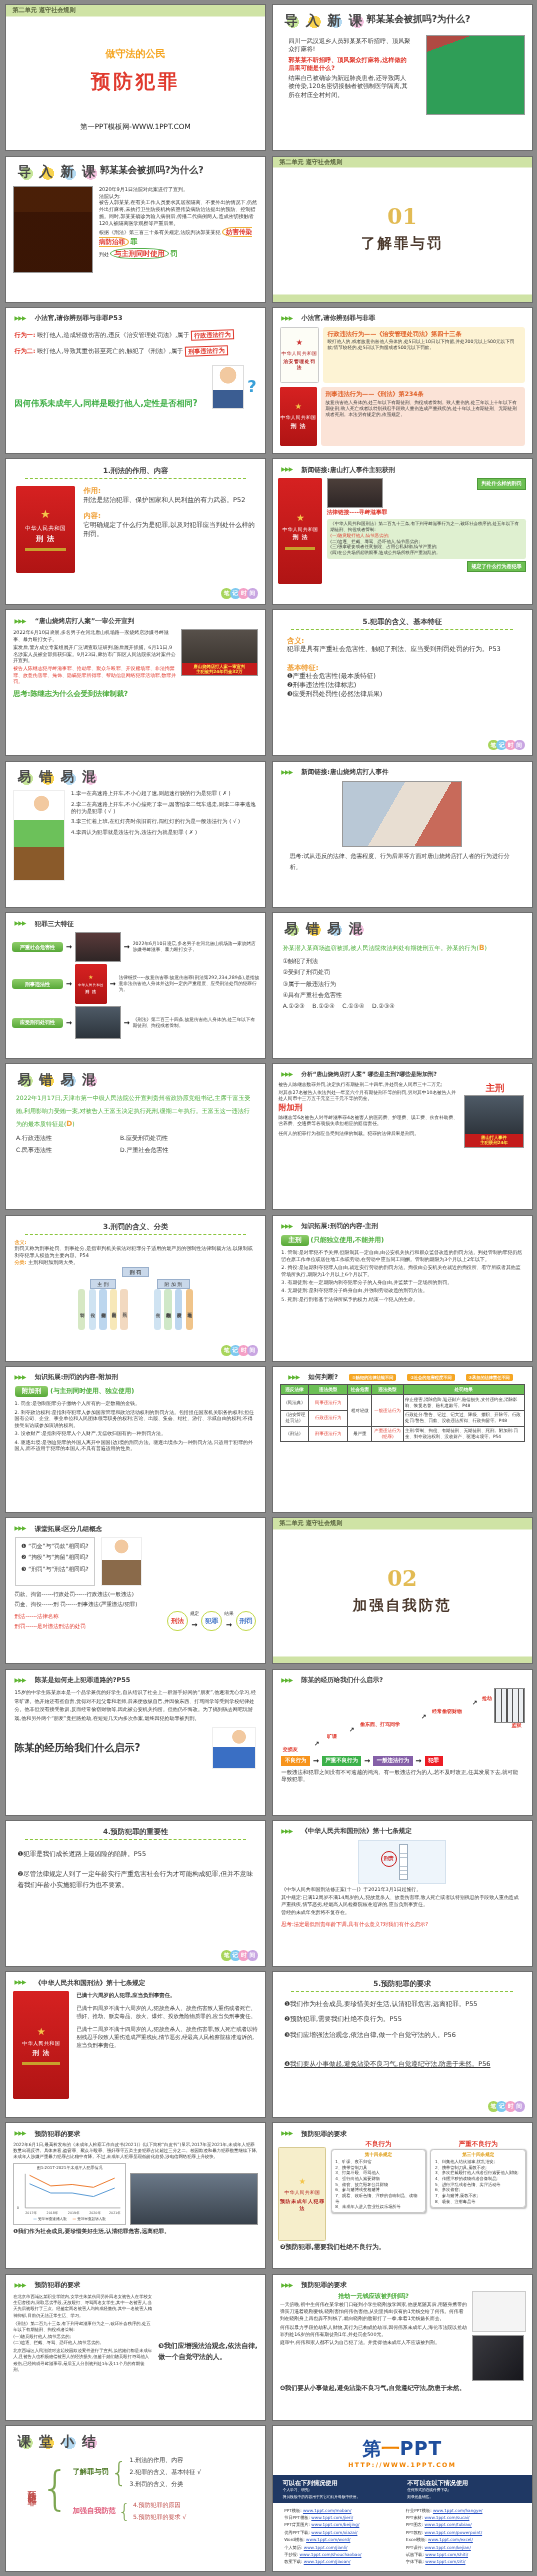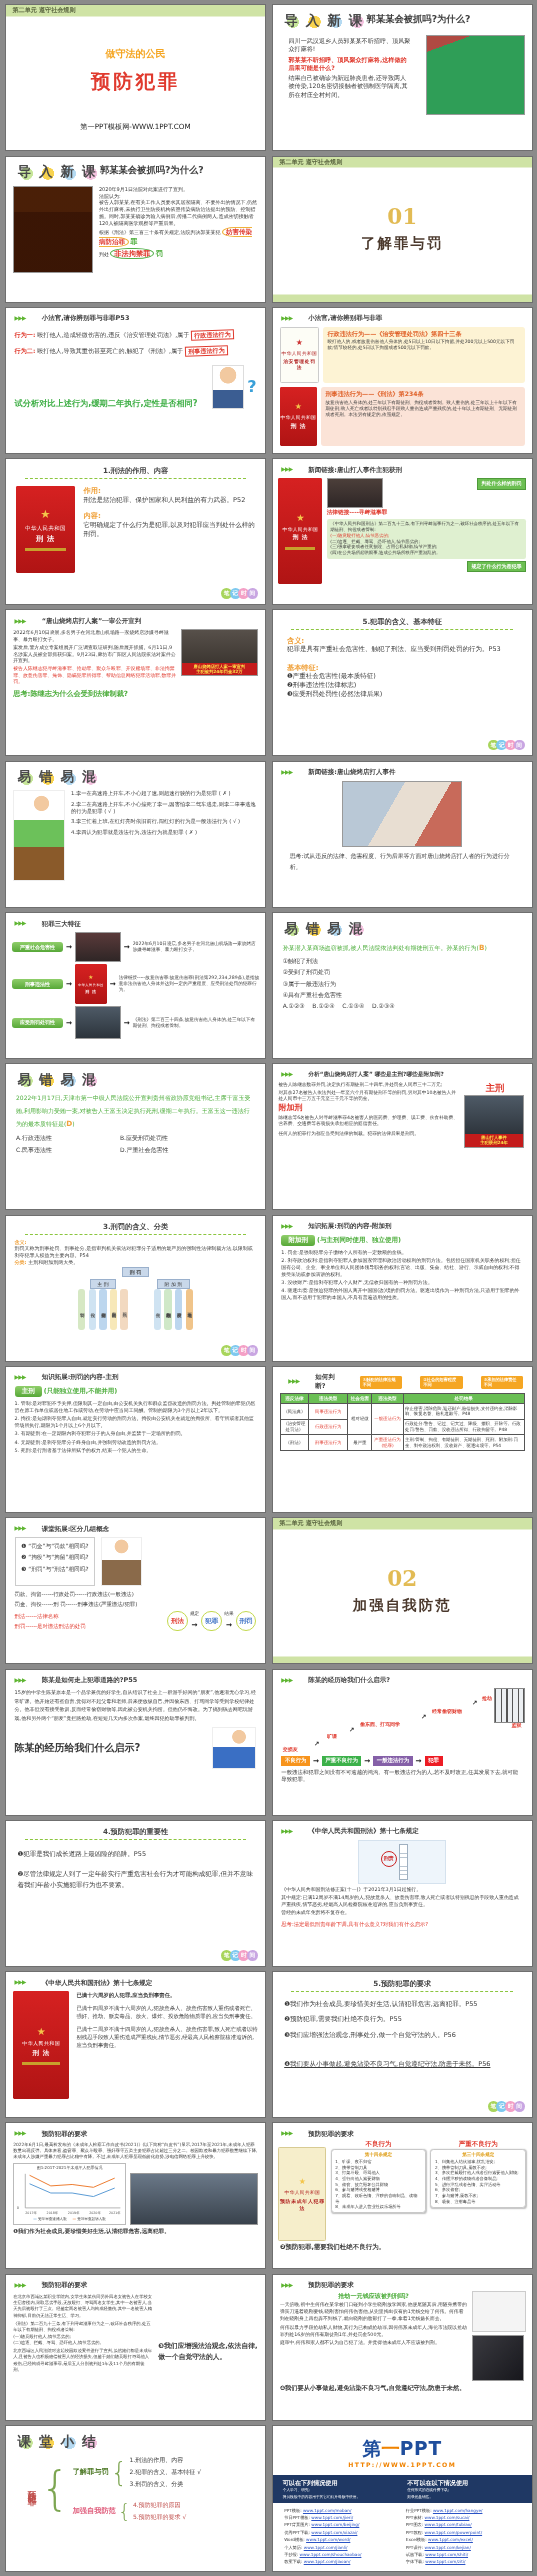--- a/index.html
+++ b/index.html
@@ -2,21 +2,21 @@
 <html style="font-size:11.5px"><head>
 <meta charset="utf-8">
 <style>
   html,body{margin:0;padding:0;background:#8a8a8a;font-family:"DejaVu Sans",sans-serif;}
   .grid{width:538px;box-sizing:border-box;display:grid;grid-template-columns:261px 261px;grid-auto-rows:147px;gap:4.3px 5.7px;padding:4.3px 5px;background:#8a8a8a;}
   .s{position:relative;background:#fff;border:0.7px solid #6f6f6f;box-sizing:border-box;overflow:hidden;color:#3c3c3c;font-size:5.7px;line-height:1.35;}
   
   .ub{height:10.8px;background:#cfe3a5;border-bottom:1.4px solid #e7f0d2;font-weight:bold;font-size:6.1px;line-height:10.8px;color:#5c6741;padding-left:6.5px;}
   .bstrip{position:absolute;left:0;right:0;bottom:0;height:6.5px;background:#cfe3a5;border-top:1.4px solid #e7f0d2;}
   
-  .ch{display:flex;align-items:center;gap:16px;margin:6.5px 8.6px 3.6px;font-weight:bold;color:#3f3f3f;font-size:6.5px;}
+  .ch{display:flex;align-items:center;gap:9px;margin:6.5px 8.6px 3.6px;font-weight:bold;color:#3f3f3f;font-size:6.5px;}
   .cg{color:#5eb531;font-size:5.7px;letter-spacing:-0.7px;flex:none;}
   
   .ft{display:flex;gap:5px;margin:6.5px 0 5px 10px;}
   .fc{font-size:13.6px;font-weight:bold;color:#4a4a4a;width:16.5px;height:16.5px;line-height:16.5px;text-align:center;background:radial-gradient(circle at 62% 62%, var(--c) 0 42%, transparent 43%);}
   
   .st{margin:6.5px 18.6px 3.6px;padding-bottom:2.2px;text-align:center;font-size:7.2px;font-weight:bold;color:#454545;border-bottom:0.7px dashed #8cc63f;}
   
   .nb{position:absolute;right:7.2px;bottom:5px;display:flex;}
   .nb b{width:10.8px;height:10.8px;border-radius:50%;margin-left:-2.2px;color:#fff;font-size:5.7px;line-height:10.8px;text-align:center;font-weight:bold;}
   .nb b:nth-child(1){background:#a8d55c;} .nb b:nth-child(2){background:#7ec9ef;}
@@ -113,21 +113,21 @@
         <div>2020年9月1日法院对此案进行了宣判。</div>
         <div>法院认为:</div>
         <div>被告人郭某某,在有关工作人员要求其居家隔离、不要外出的情况下,仍然外出打麻将,未执行卫生防疫机构依照传染病防治法提出的预防、控制措施。同时,郭某某确诊为输入病例后,传播二代病例两人,造成密切接触者120人被隔离医学观察等严重后果。</div>
         <div style="margin-top:1.4px;">
           <span>根据《刑法》第三百三十条有关规定,法院判决郭某某犯</span>
           <span class="ell" style="font-size:6.5px;">妨害传染病防治罪</span>
           <span class="grn" style="font-weight:bold;font-size:7.2px;">罪</span>
         </div>
         <div style="margin-top:2.2px;">
           <span>判处</span>
-          <span class="ell g" style="font-size:7.2px;">非法拘禁罪</span>
+          <span class="ell g" style="font-size:7.2px;">与主刑同时使用</span>
           <span class="grn" style="font-weight:bold;font-size:7.2px;">罚</span>
         </div>
       </div>
     </div>
   </div>
 
   <div class="s">
     <div class="ub">第二单元 遵守社会规则</div>
     <div style="margin-top:34px;">
       <div class="secnum">01</div>
@@ -145,21 +145,21 @@
       <span class="red" style="font-weight:bold;">行为一:</span>
       <span>殴打他人,造成轻微伤害的,违反《治安管理处罚法》,属于</span>
       <span class="stamp">行政违法行为</span>
     </div>
     <div class="p" style="font-size:6.1px;margin-top:5.7px;">
       <span class="red" style="font-weight:bold;">行为二:</span>
       <span>殴打他人,导致其重伤甚至死亡的,触犯了《刑法》,属于</span>
       <span class="stamp">刑事违法行为</span>
     </div>
     <div style="display:flex;align-items:flex-end;margin:8.6px 8.6px 0;">
-      <div style="flex:1;font-size:8.2px;font-weight:bold;color:#3faf46;line-height:1.5;">试分析对比上述行为,缓期二年执行,定性是否相同?</div>
+      <div style="flex:1;font-size:8.2px;font-weight:bold;color:#3faf46;line-height:1.5;">因何伟系未成年人,同样是殴打他人,定性是否相同?</div>
       <div style="display:flex;align-items:center;gap:2.9px;">
         <div style="width:30px;height:42px;background:radial-gradient(circle at 50% 22%,#f2c9a0 0 8px,transparent 8.6px),linear-gradient(#fff 0 24.4px,#3b5d92 24.4px);border:0.7px solid #ddd;"></div>
         <div style="font-size:16px;font-weight:bold;color:#3aa0d8;">?</div>
       </div>
     </div>
   </div>
 
   <div class="s">
     <div class="ch">
         <span class="cg">▶▶▶</span>
@@ -430,46 +430,46 @@
       <b>笔</b>
         <b>记</b>
         <b>时</b>
         <b>间</b>
     </div>
   </div>
 
   <div class="s">
     <div class="ch">
         <span class="cg">▶▶▶</span>
-        <span>知识拓展:刑罚的内容-附加刑</span>
-      </div>
-    <div style="margin:1.4px 8.6px 2.9px;">
-      <span class="pill">附加刑</span>
-      <span class="grn" style="font-weight:bold;font-size:6.5px;">(与主刑同时使用、独立使用)</span>
-    </div>
-    <div class="li">1. 罚金:是强制犯罪分子缴纳个人所有的一定数额的金钱。</div>
-    <div class="li">2. 剥夺政治权利:是指剥夺犯罪人参加国家管理和政治活动权利的刑罚方法。包括担任国家机关职务的权利;担任国有公司、企业、事业单位和人民团体领导职务的权利;言论、出版、集会、结社、游行、示威自由的权利;不得接受采访或参加演讲的权利。</div>
-    <div class="li">3. 没收财产:是指剥夺犯罪人个人财产,无偿收归国有的一种刑罚方法。</div>
-    <div class="li">4. 驱逐出境:是强迫犯罪的外国人离开中国国(边)境的刑罚方法。驱逐出境作为一种刑罚方法,只适用于犯罪的外国人,而不适用于犯罪的本国人,不具有普遍适用的性质。</div>
-  </div>
-
-  <div class="s">
-    <div class="ch">
-        <span class="cg">▶▶▶</span>
         <span>知识拓展:刑罚的内容-主刑</span>
       </div>
     <div style="margin:1.4px 8.6px 2.9px;">
       <span class="pill">主刑</span>
       <span class="grn" style="font-weight:bold;font-size:6.5px;">(只能独立使用,不能并用)</span>
     </div>
     <div class="li">1. 管制:是对罪犯不予关押,但限制其一定自由,由公安机关执行和群众监督改造的刑罚方法。判处管制的罪犯仍然留在原工作单位或居住地工作或劳动,在劳动中应当同工同酬。管制的期限为3个月以上2年以下。</div>
     <div class="li">2. 拘役:是短期剥夺犯罪人自由,就近实行劳动的刑罚方法。拘役由公安机关在就近的拘役所、看守所或者其他监管场所执行,期限为1个月以上6个月以下。</div>
     <div class="li">3. 有期徒刑:在一定期限内剥夺犯罪分子的人身自由,并监禁于一定场所的刑罚。</div>
     <div class="li">4. 无期徒刑:是剥夺犯罪分子终身自由,并强制劳动改造的刑罚方法。</div>
     <div class="li">5. 死刑:是行刑者基于法律所赋予的权力,结束一个犯人的生命。</div>
+  </div>
+
+  <div class="s">
+    <div class="ch">
+        <span class="cg">▶▶▶</span>
+        <span>知识拓展:刑罚的内容-附加刑</span>
+      </div>
+    <div style="margin:1.4px 8.6px 2.9px;">
+      <span class="pill">附加刑</span>
+      <span class="grn" style="font-weight:bold;font-size:6.5px;">(与主刑同时使用、独立使用)</span>
+    </div>
+    <div class="li">1. 罚金:是强制犯罪分子缴纳个人所有的一定数额的金钱。</div>
+    <div class="li">2. 剥夺政治权利:是指剥夺犯罪人参加国家管理和政治活动权利的刑罚方法。包括担任国家机关职务的权利;担任国有公司、企业、事业单位和人民团体领导职务的权利;言论、出版、集会、结社、游行、示威自由的权利;不得接受采访或参加演讲的权利。</div>
+    <div class="li">3. 没收财产:是指剥夺犯罪人个人财产,无偿收归国有的一种刑罚方法。</div>
+    <div class="li">4. 驱逐出境:是强迫犯罪的外国人离开中国国(边)境的刑罚方法。驱逐出境作为一种刑罚方法,只适用于犯罪的外国人,而不适用于犯罪的本国人,不具有普遍适用的性质。</div>
   </div>
 
   <div class="s">
     <div class="ch" style="margin-bottom:1.4px;padding-left:7px;">
         <span class="cg">▶▶▶</span>
         <span>如何判断?</span>
       <span class="obadge">①触犯的法律法规不同</span>
       <span class="obadge">②社会的危害程度不同</span>
       <span class="obadge">③承担的法律责任不同</span>
     </div>
@@ -639,21 +639,21 @@
         <div style="margin-top:4.3px;">已满十二周岁不满十四周岁的人,犯故意杀人、故意伤害罪,致人死亡或者以特别残忍手段致人重伤造成严重残疾,情节恶劣,经最高人民检察院核准追诉的,应当负刑事责任。</div>
       </div>
     </div>
   </div>
 
   <div class="s">
     <div class="st">5.预防犯罪的要求</div>
     <div style="margin:7.2px 11.5px;font-size:6.5px;line-height:1.65;">
       <div>❶我们作为社会成员,要珍惜美好生活,认清犯罪危害,远离犯罪。P55</div>
       <div style="margin-top:5px;">❷预防犯罪,需要我们杜绝不良行为。P55</div>
-      <div style="margin-top:5px;">❸我们应增强法治观念,刑事处分,做一个自觉守法的人。P56</div>
+      <div style="margin-top:5px;">❸我们应增强法治观念,依法自律,做一个自觉守法的人。P56</div>
       <div style="margin-top:18px;text-decoration:underline;">❹我们要从小事做起,避免沾染不良习气,自觉遵纪守法,防患于未然。P56</div>
     </div>
     <div class="nb">
       <b>笔</b>
         <b>记</b>
         <b>时</b>
         <b>间</b>
     </div>
   </div>
 

